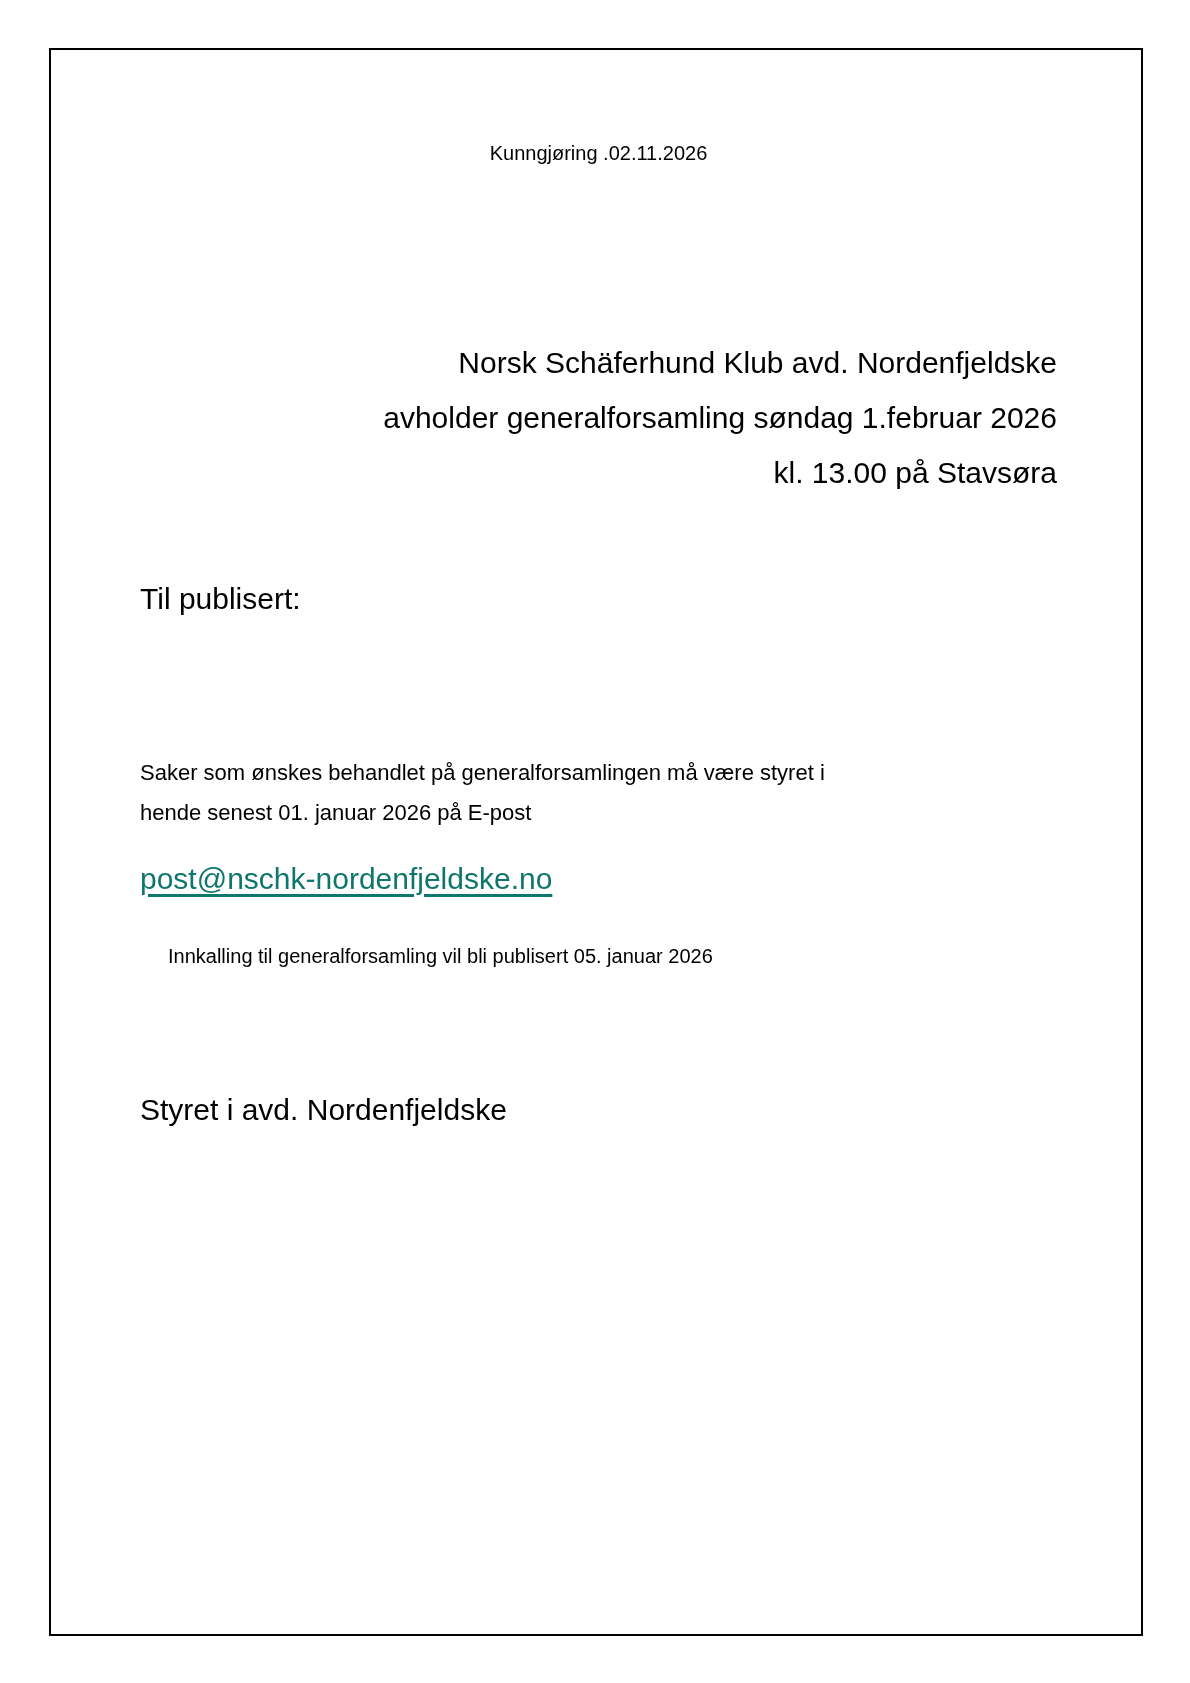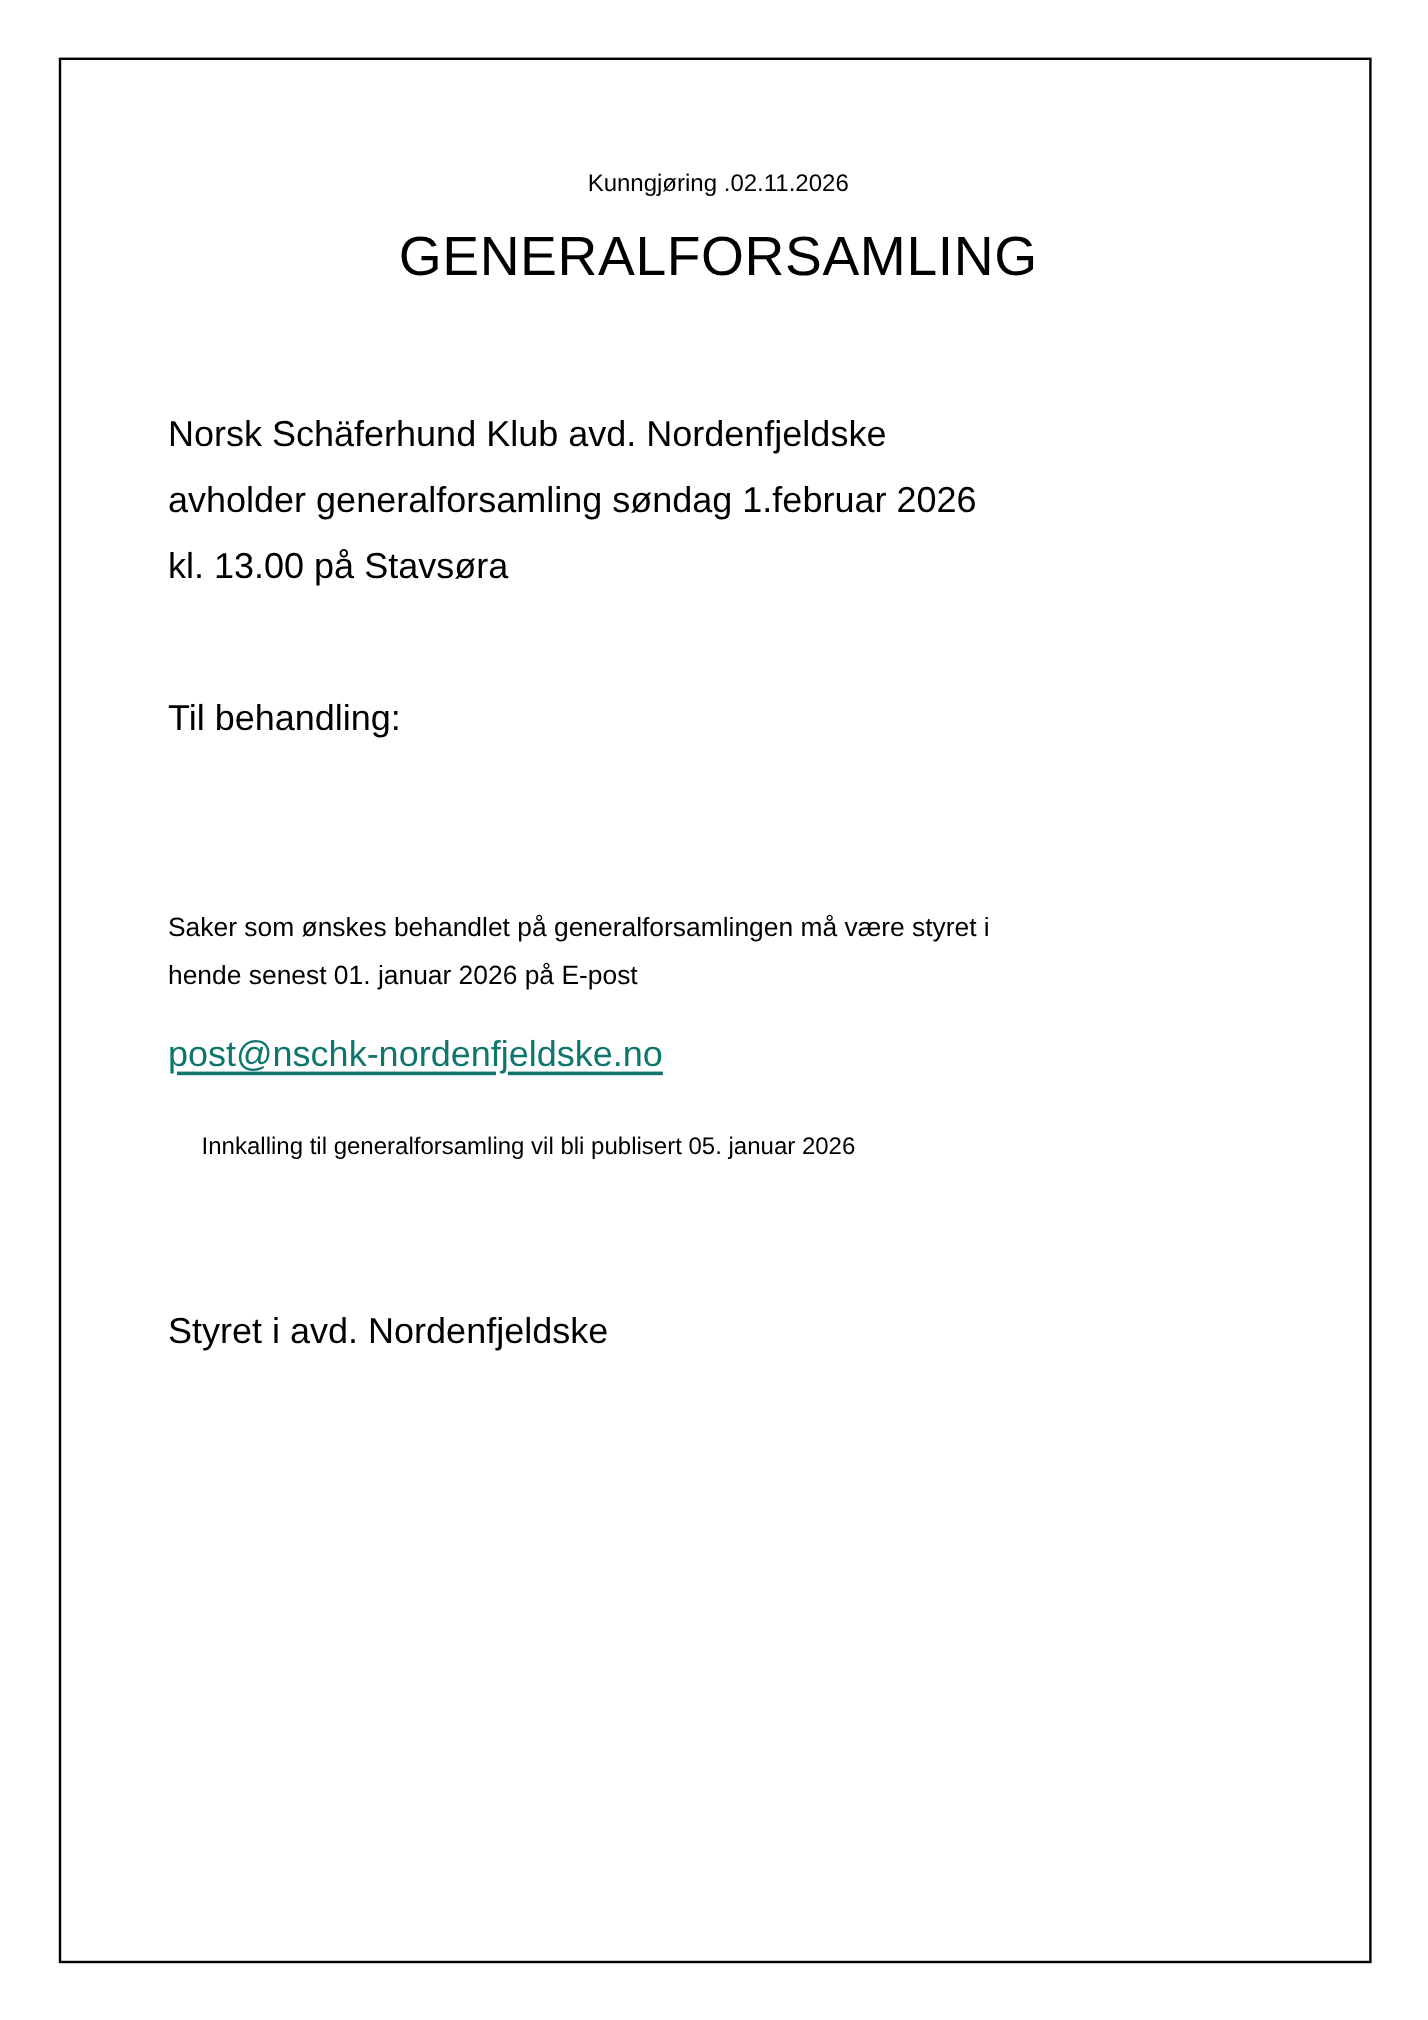--- a/index.html
+++ b/index.html
@@ -42,21 +42,21 @@
   }
   .doc-title {
     top: 180px;
     font-size: 46px;
     line-height: 66px;
     text-align: center;
     letter-spacing: 0.5px;
   }
   .intro {
     top: 335px;
-    text-align: left;
+    text-align: right;
     font-size: 30px;
   }
   .intro .line { line-height: 55px; }
   .agenda-heading {
     top: 579px;
     font-size: 30px;
     line-height: 40px;
   }
   .agenda-row {
     top: 639px;
@@ -97,29 +97,28 @@
 </style>
 </head>
 <body>
 
 <div class="page">
 
   <div class="frame"></div>
 
   <div class="tblock announcement">Kunngjøring .02.11.2026</div>
 
-  <div class="tblock doc-title">GENERALFORSAMLING</div>
 
   <div class="tblock intro">
     <div class="line">Norsk Schäferhund Klub avd. Nordenfjeldske</div>
     <div class="line">avholder generalforsamling søndag 1.februar 2026</div>
     <div class="line">kl. 13.00 på Stavsøra</div>
   </div>
 
-  <div class="tblock agenda-heading">Til behandling:</div>
+  <div class="tblock agenda-heading">Til publisert:</div>
 
 
   <div class="tblock submission">
     <div class="line">Saker som ønskes behandlet på generalforsamlingen må være styret i</div>
     <div class="line">hende senest 01. januar 2026 på E-post</div>
   </div>
 
   <div class="tblock email-line">
     <a class="email-link" href="#">post@nschk-nordenfjeldske.no</a>
   </div>

